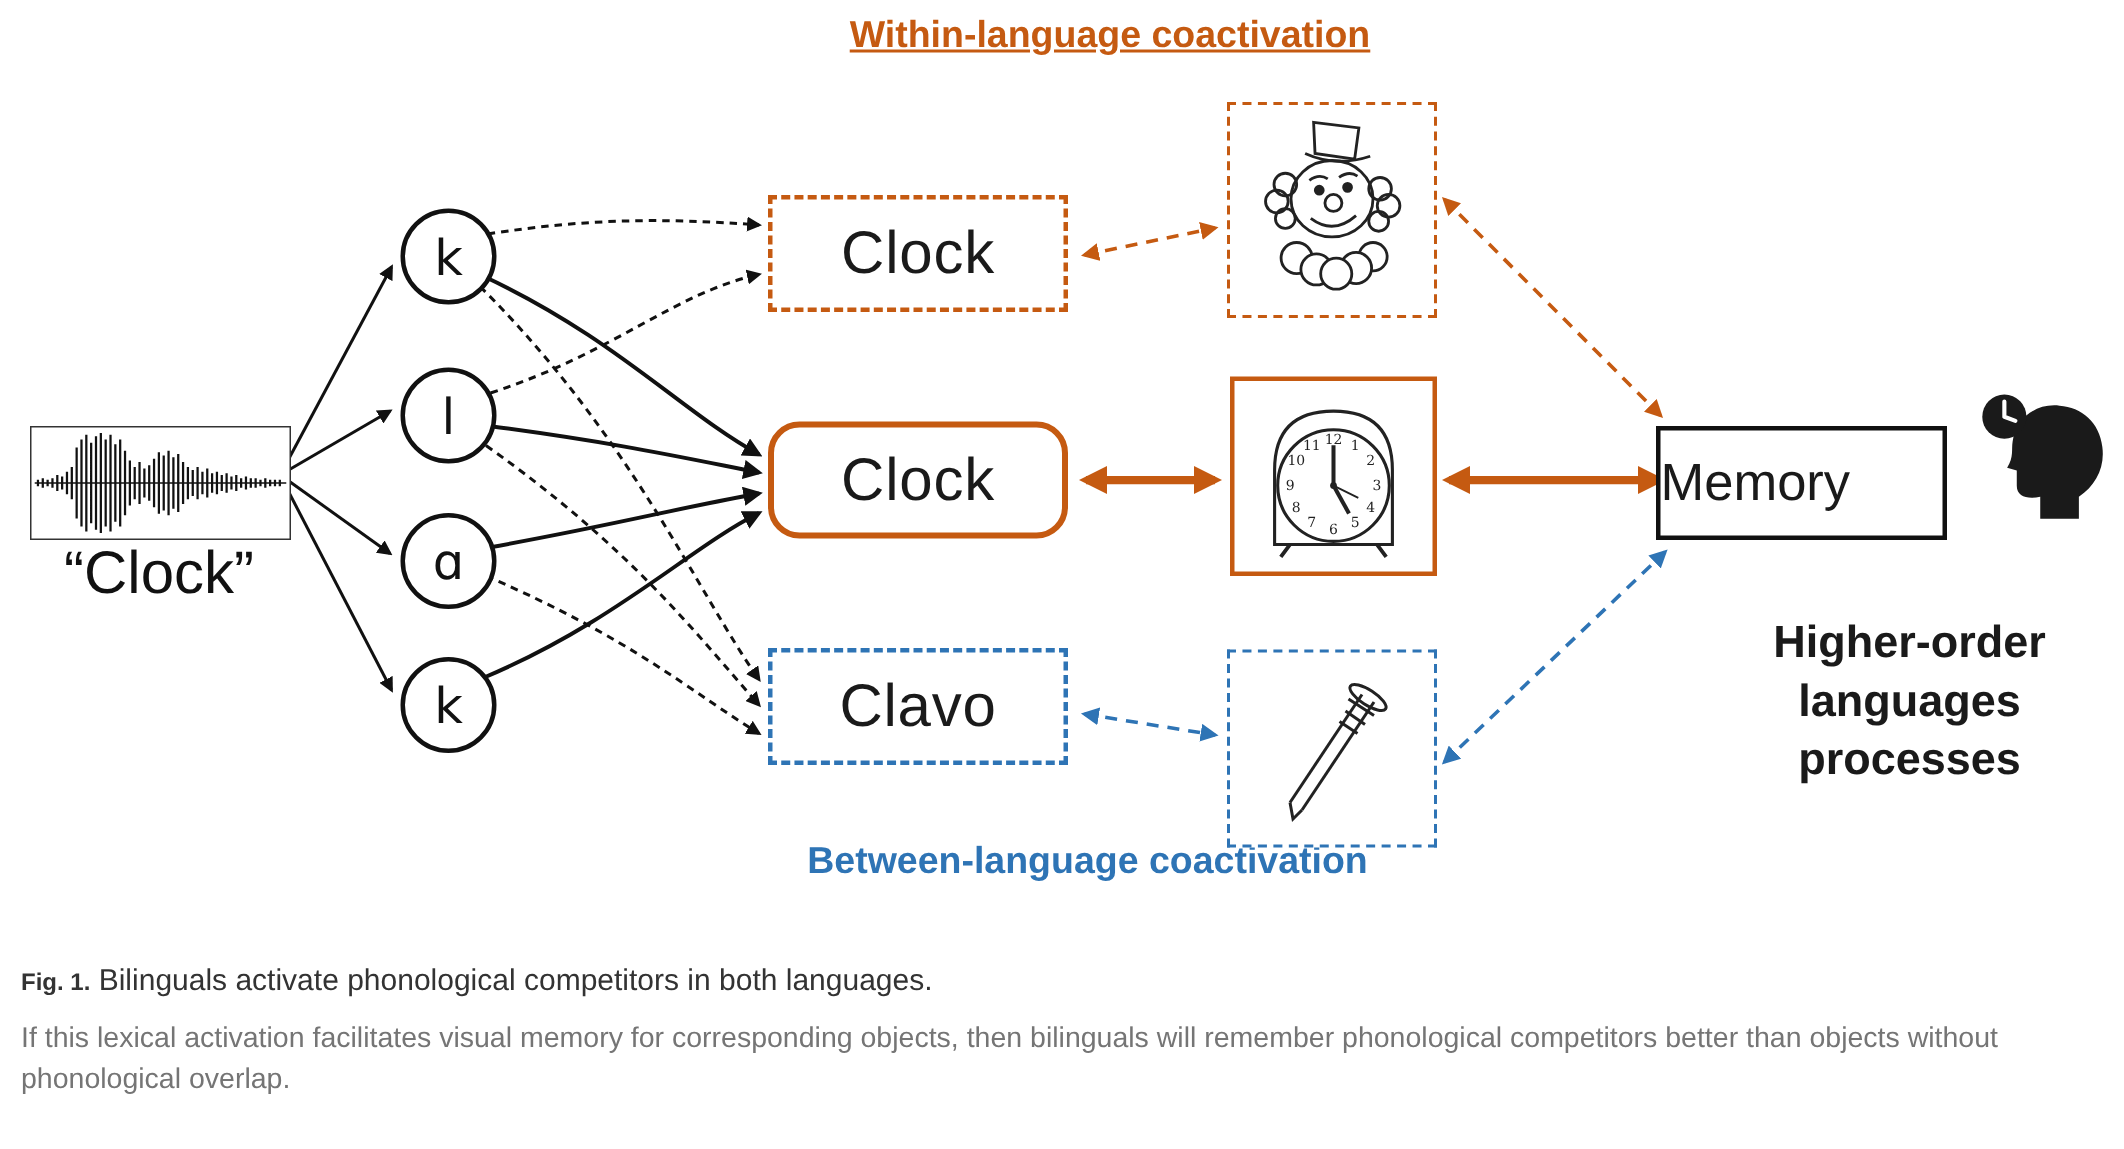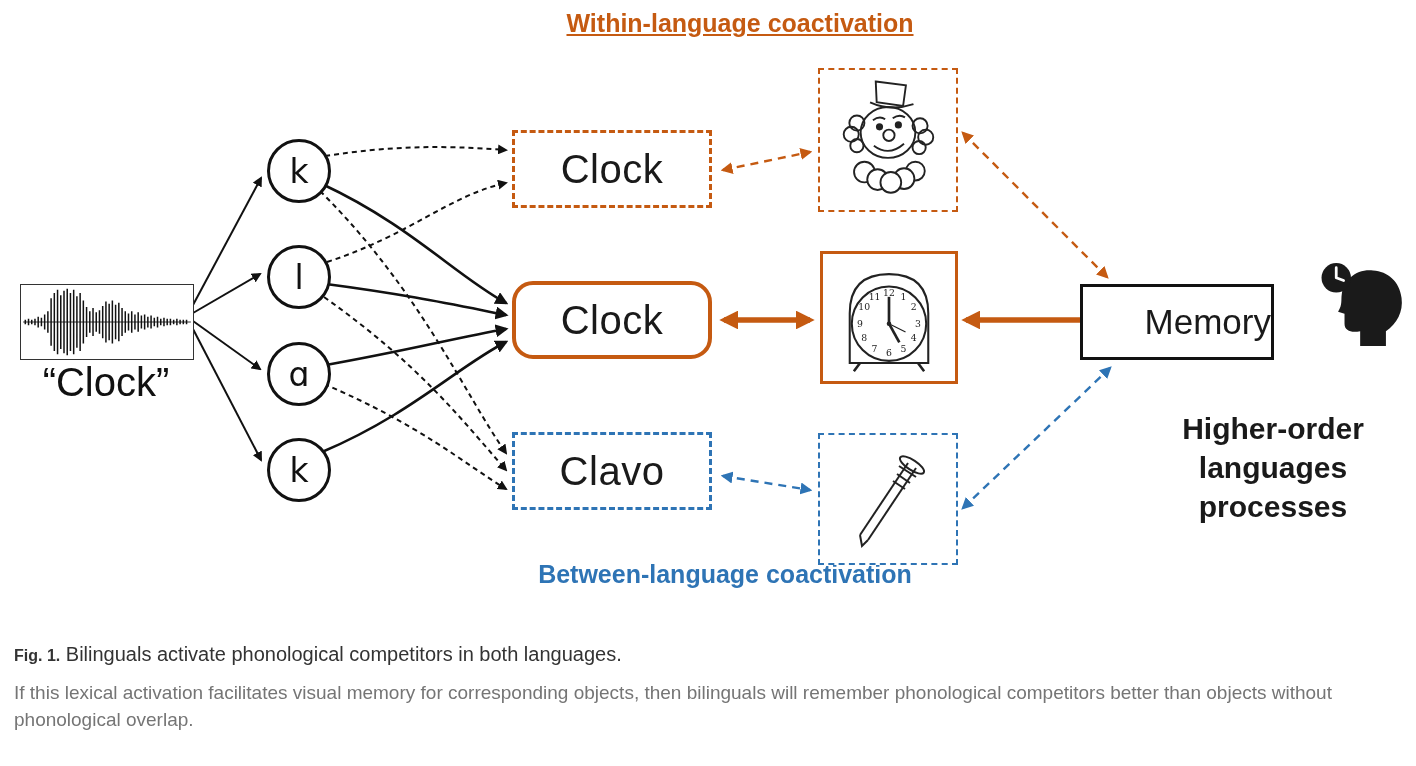--- a/index.html
+++ b/index.html
@@ -17,22 +17,22 @@
   .wordbox{font-size:40px;color:var(--black);letter-spacing:0.5px;}
   .dashed-orange{border:3px dashed var(--orange);}
   .solid-orange{border:4px solid var(--orange);}
   .dashed-blue{border:3px dashed var(--blue);}
   .imgbox{padding:4px;}
   .circle{position:absolute;z-index:2;width:58px;height:58px;border:3.5px solid #111;border-radius:50%;
           background:#fff;display:flex;align-items:center;justify-content:center;
           font-family:"DejaVu Sans", sans-serif;font-size:33px;color:#111;}
   .wavebox{position:absolute;z-index:2;left:20px;top:284px;width:172px;height:74px;border:1.5px solid #333;background:#fff;}
   .spoken{position:absolute;z-index:2;left:16px;top:360px;width:180px;text-align:center;font-size:40px;color:#111;}
-  .memory{position:absolute;z-index:2;left:1080px;top:284px;width:188px;height:70px;border:3.5px solid #111;background:#fff;
-          display:flex;align-items:center;justify-content:flex-end;font-size:35px;color:var(--black);}
+  .memory{position:absolute;z-index:2;left:1104px;top:284px;width:188px;height:70px;border:3.5px solid #111;background:#fff;
+          display:flex;align-items:center;justify-content:flex-start;font-size:35px;color:var(--black);}
   .higher{position:absolute;z-index:2;left:1143px;top:383px;width:260px;text-align:center;
           font-weight:bold;font-size:30px;line-height:1.3;color:var(--black);margin-top:26px;}
   .figcap{position:absolute;left:14px;top:643px;width:1392px;color:#333;}
   .figcap .figlab{font-weight:bold;font-size:16px;}
   .figcap .figtitle{font-weight:normal;font-size:20px;}
   .figbody{position:absolute;left:14px;top:680px;width:1392px;font-size:19px;line-height:1.42;color:var(--caption_gray);}
   svg.draw{display:block;width:100%;height:100%;}
 </style>
 </head>
 <body>

